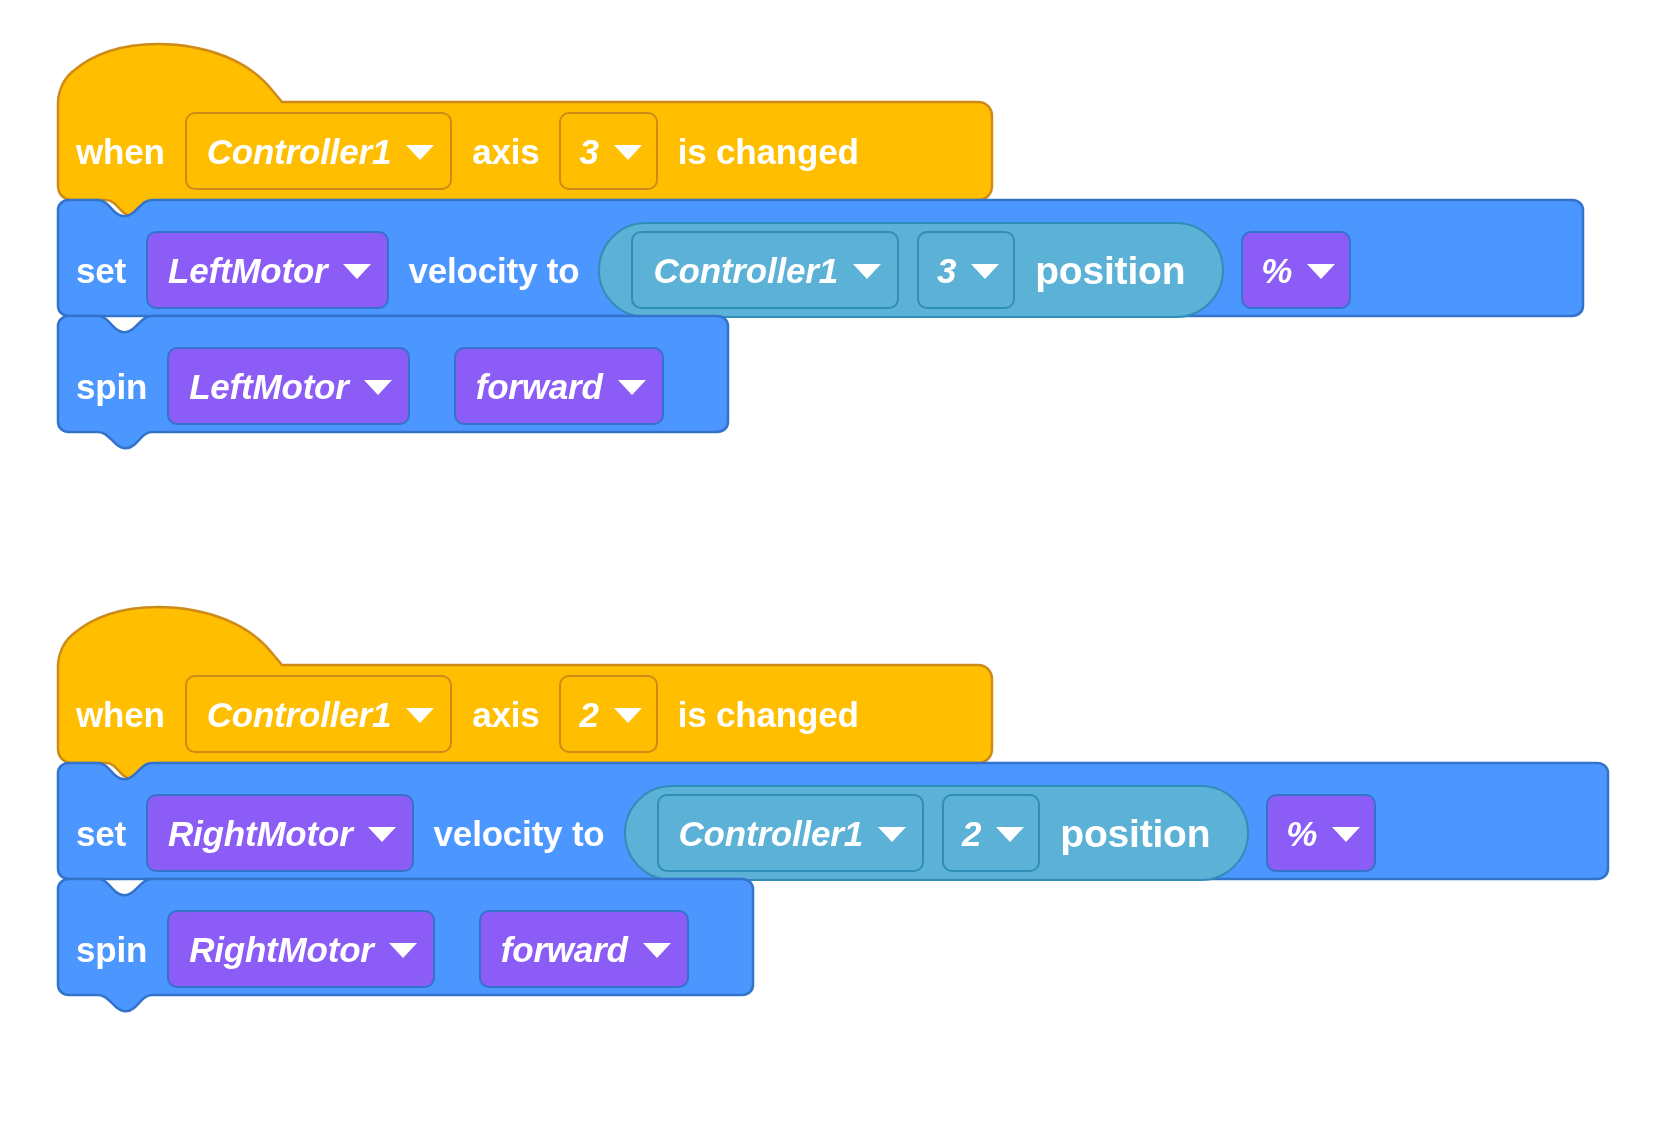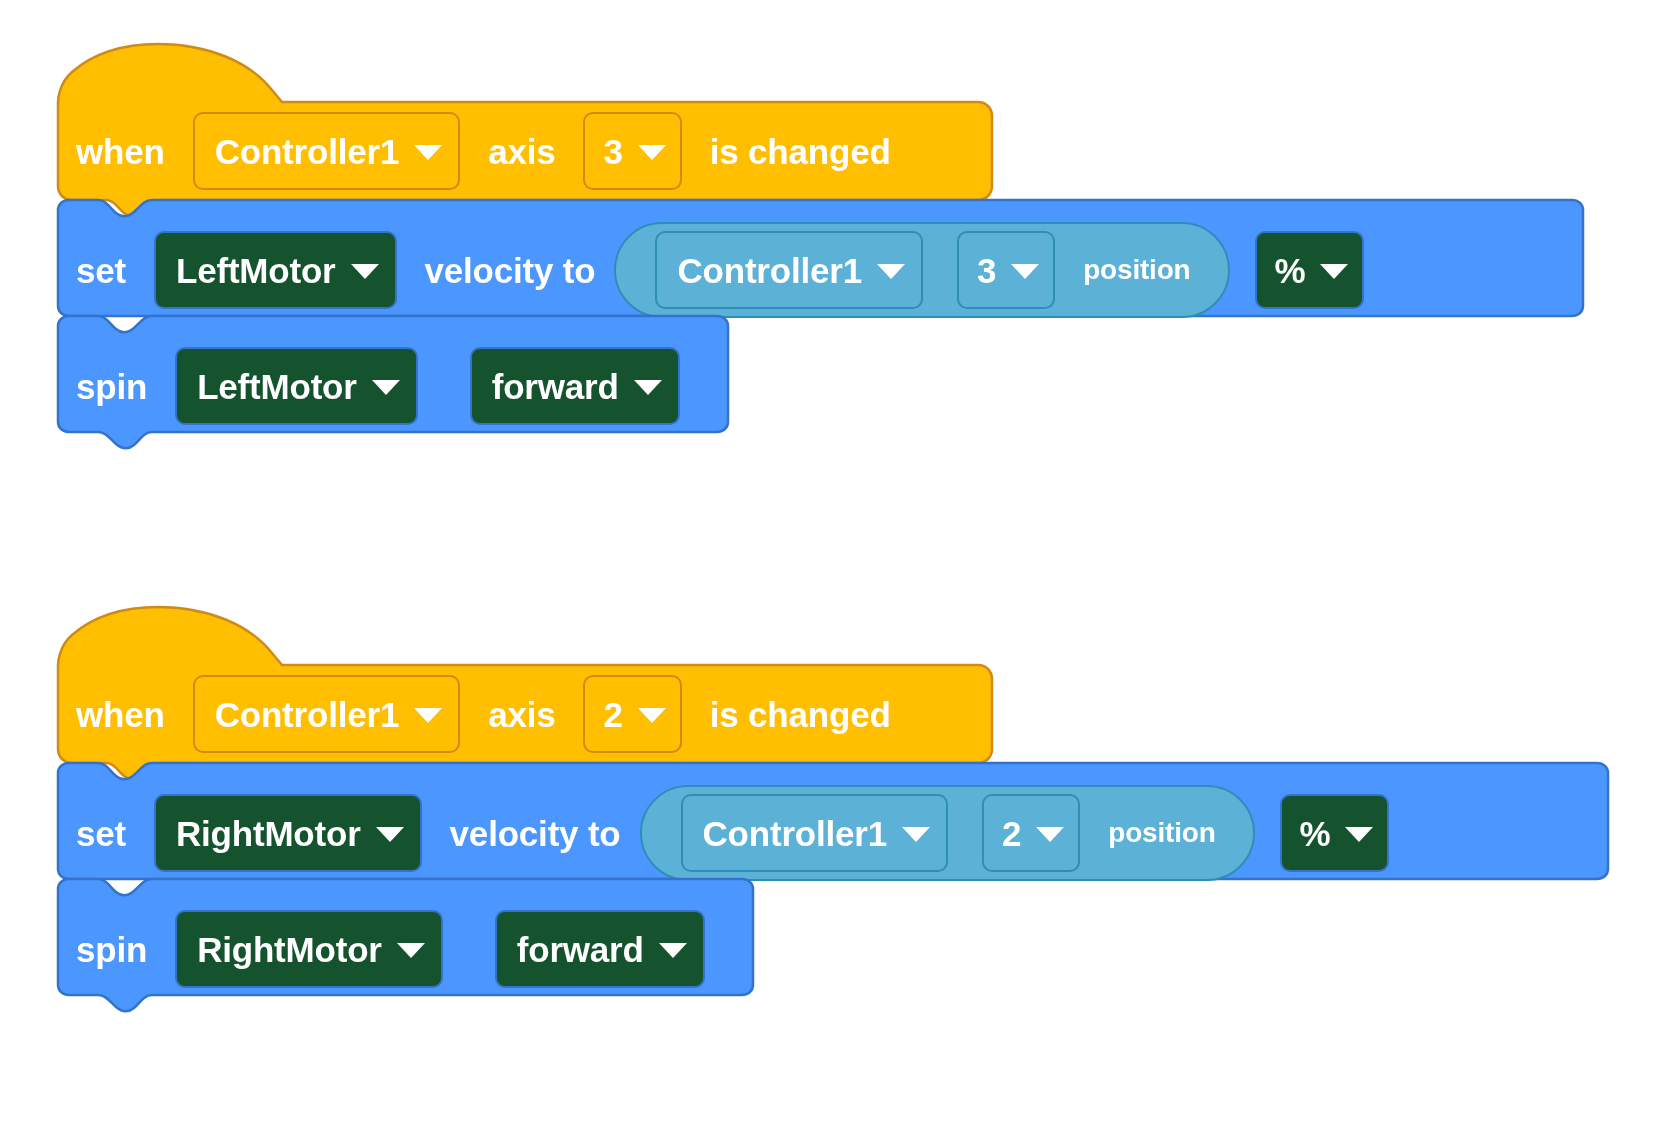--- a/index.html
+++ b/index.html
@@ -35,59 +35,60 @@
     text-shadow:none;
   }
   .lbl.first{margin-left:0;}
 
   
   .field{
     display:flex;align-items:center;
     height:78px;
     border-radius:10px;
     padding:0 16px 0 20px;
-    margin:0 17px;
+    margin:0 9px;
     box-sizing:border-box;
     pointer-events:auto;
     cursor:pointer;
+    font-style:italic;
   }
   .field .ftxt{
     color:#ffffff;font-size:35px;font-weight:bold;
     white-space:nowrap;line-height:1;letter-spacing:-0.2px;
   }
   .field .caret{
     width:0;height:0;margin-left:15px;margin-top:3px;
     border-left:14px solid transparent;
     border-right:14px solid transparent;
     border-top:15px solid #ffffff;
     flex:0 0 auto;
   }
   
   .f-event{background:#FFBF00;border:2px solid #CF8B17;}
   
-  .f-motion{background:#14532d;border:2px solid #3373CC;align-items:center;}
+  .f-motion{background:#8b5cf6;border:2px solid #3373CC;align-items:center;}
   
   .f-report{background:#5CB1D6;border:2px solid #2E8EB8;}
 
   .field.narrow{padding:0 14px 0 18px;}
 
   
   .reporter{
     display:flex;align-items:center;
     height:96px;
     background:#5CB1D6;
     border:2px solid #2E8EB8;
     border-radius:52px;
     padding:0 26px 0 22px;
     margin:0 8px;
     box-sizing:border-box;
     pointer-events:auto;
     cursor:pointer;
   }
-  .reporter .lbl{font-size:28px;}
+  .reporter .lbl{font-size:39px;}
 </style>
 </head>
 <body>
 
 <div id="workspace">
 
   <div class="stack" style="left:58px; top:44px;">
 
     <div class="block" style="left:0px; top:0px; width:934px; height:156px;">
       <svg width="934" height="170" viewBox="0 0 934 170" aria-hidden="true">

